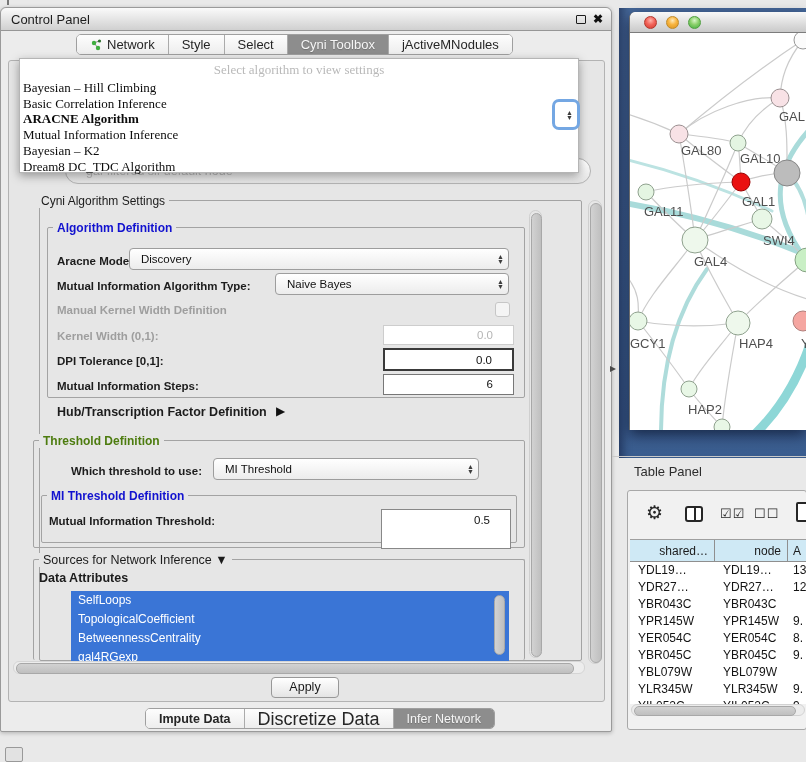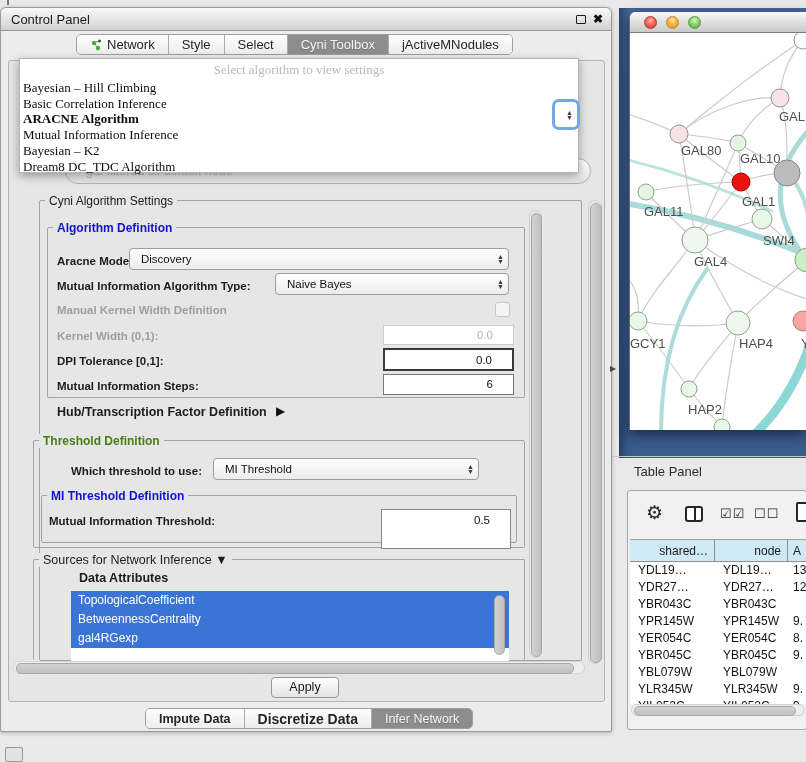--- a/index.html
+++ b/index.html
@@ -137,21 +137,21 @@
           <div class="dd-item">Bayesian – Hill Climbing</div>
           <div class="dd-item">Basic Correlation Inference</div>
           <div class="dd-item bold">ARACNE Algorithm</div>
           <div class="dd-item">Mutual Information Inference</div>
           <div class="dd-item">Bayesian – K2</div>
           <div class="dd-item">Dream8 DC_TDC Algorithm</div>
         </div>
     </div>
 
     <div class="abs group" style="left:38px;top:192px;width:543px;height:461px;"></div>
-    <span class="abs gtitle" style="left:44px;top:186px;">Cyni Algorithm Settings</span>
+    <span class="abs gtitle" style="left:36px;top:186px;">Cyni Algorithm Settings</span>
 
     <div class="abs group" style="left:46px;top:219px;width:478px;height:171px;"></div>
     <span class="abs gtitle blue" style="left:52px;top:213px;">Algorithm Definition</span>
 
     <span class="abs lbl" style="left:56px;top:247px;">Aracne Mode:</span>
     <div class="abs combo" style="left:128px;top:240px;width:380px;height:22px;">
       <span class="val">Discovery</span>
       <span class="stepper">▲<br>▼</span>
     </div>
 
@@ -186,23 +186,24 @@
     </div>
 
     <div class="abs group" style="left:40px;top:487px;width:476px;height:48px;"></div>
     <span class="abs gtitle blue" style="left:46px;top:481px;">MI Threshold Definition</span>
 
     <span class="abs lbl" style="left:48px;top:507px;">Mutual Information Threshold:</span>
     <div class="abs field" style="left:380px;top:501px;width:130px;height:40px;line-height:21px;border:1px solid #888;">0.5</div>
 
     <div class="abs group" style="left:32px;top:551px;width:492px;height:101px;border-bottom:none;"></div>
     <span class="abs gtitle" style="left:38px;top:545px;font-size:12.5px;"><span>Sources for Network Inference</span> <span>▼</span></span>
-    <span class="abs lbl" style="left:38px;top:563px;font-size:12.5px;padding-left:40px;">Data Attributes</span>
+    <span class="abs lbl" style="left:38px;top:563px;font-size:12.5px;">Data Attributes</span>
 
     <div class="abs attr-list" style="left:70px;top:583px;width:438px;height:70px;" id="attr-list">
+        <div class="attr-row">SelfLoops</div>
         <div class="attr-row">TopologicalCoefficient</div>
         <div class="attr-row">BetweennessCentrality</div>
         <div class="attr-row">gal4RGexp</div>
       </div>
     <div class="abs thumb" style="left:493px;top:587px;width:11px;height:60px;"></div>
 
     <div class="abs trackv" style="left:528px;top:202px;width:13px;height:448px;">
       <div class="thumb" style="position:absolute;left:1px;top:2px;width:9px;height:442px;"></div>
     </div>
     <div class="abs trackv" style="left:587px;top:192px;width:14px;height:464px;">
@@ -211,21 +212,21 @@
     <div class="abs" style="left:12px;top:653px;width:572px;height:13px;background:#ededed;border:1px solid #d5d5d5;border-radius:6px;">
       <div class="thumbh" style="position:absolute;left:2px;top:1px;width:556px;height:9px;"></div>
     </div>
 
     <div class="abs btn" style="left:270px;top:669px;width:68px;height:21px;">Apply</div>
 
     <div class="abs seg" style="left:144px;top:700px;">
       <div class="tab" style="font-size:12.5px;font-weight:bold;">
           <span>Impute Data</span>
         </div>
-      <div class="tab" style="font-size:14px;font-weight:bold;text-align:right;">
+      <div class="tab" style="font-size:18px;font-weight:normal;text-align:right;">
           <span>Discretize Data</span>
         </div>
       <div class="tab sel" style="font-size:12.5px;">
           <span>Infer Network</span>
         </div>
     </div>
   </div>
 
   <div class="abs" style="left:5px;top:747px;width:18px;height:15px;border:1px solid #999;border-radius:2px;background:#e2e2e2;"></div>
 

